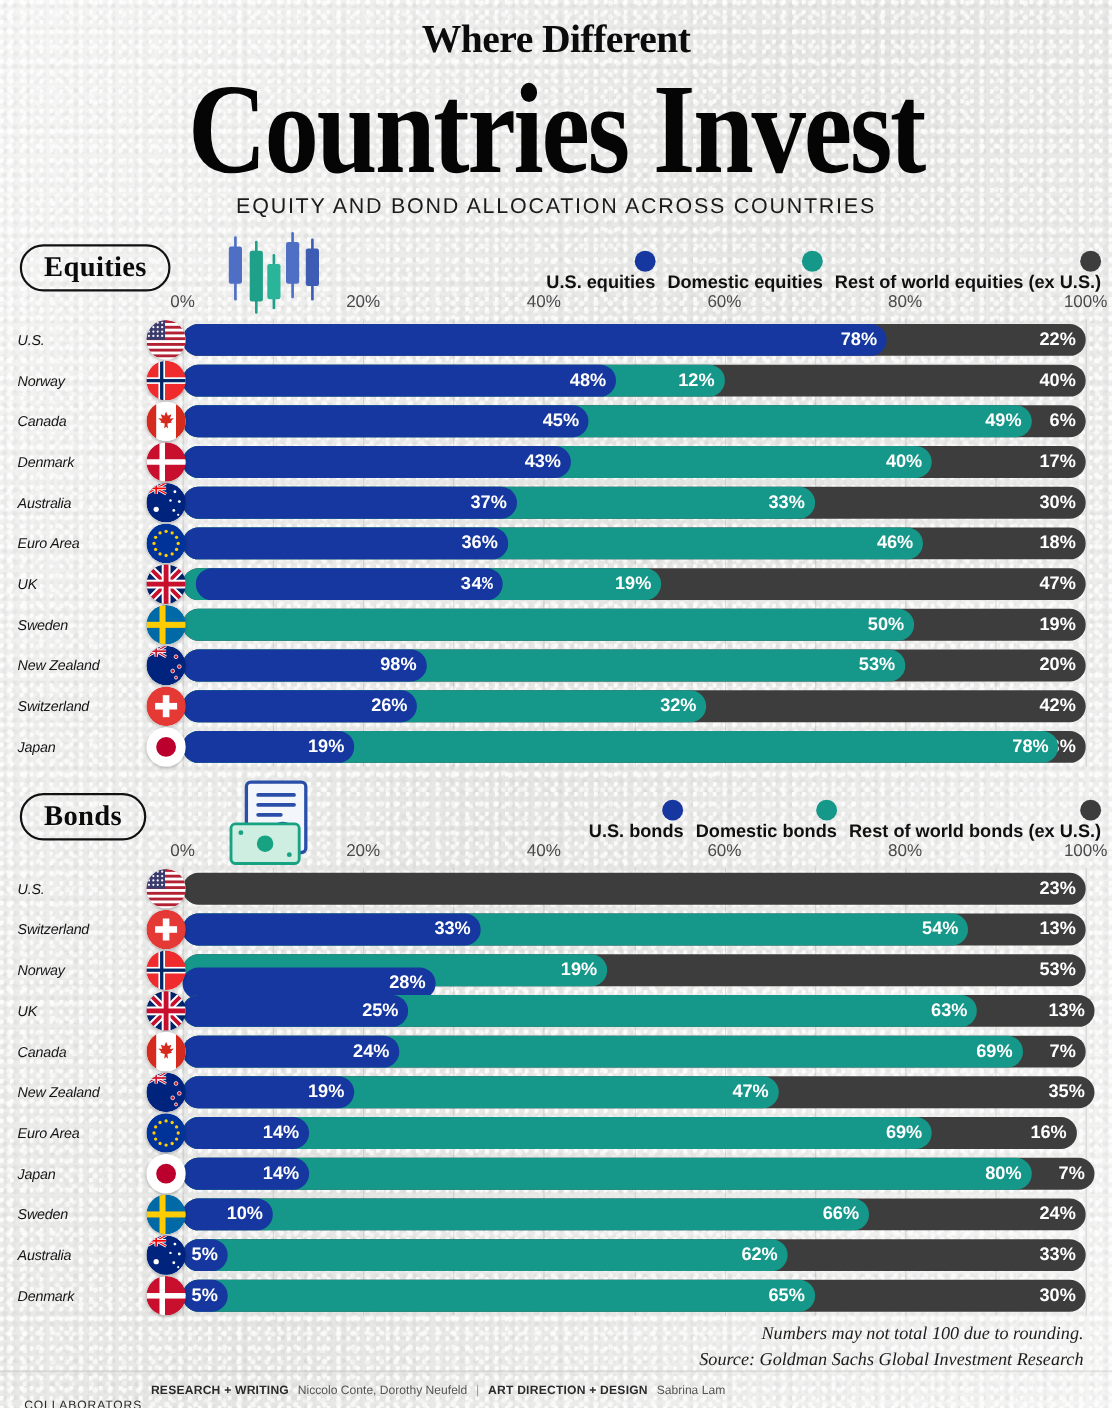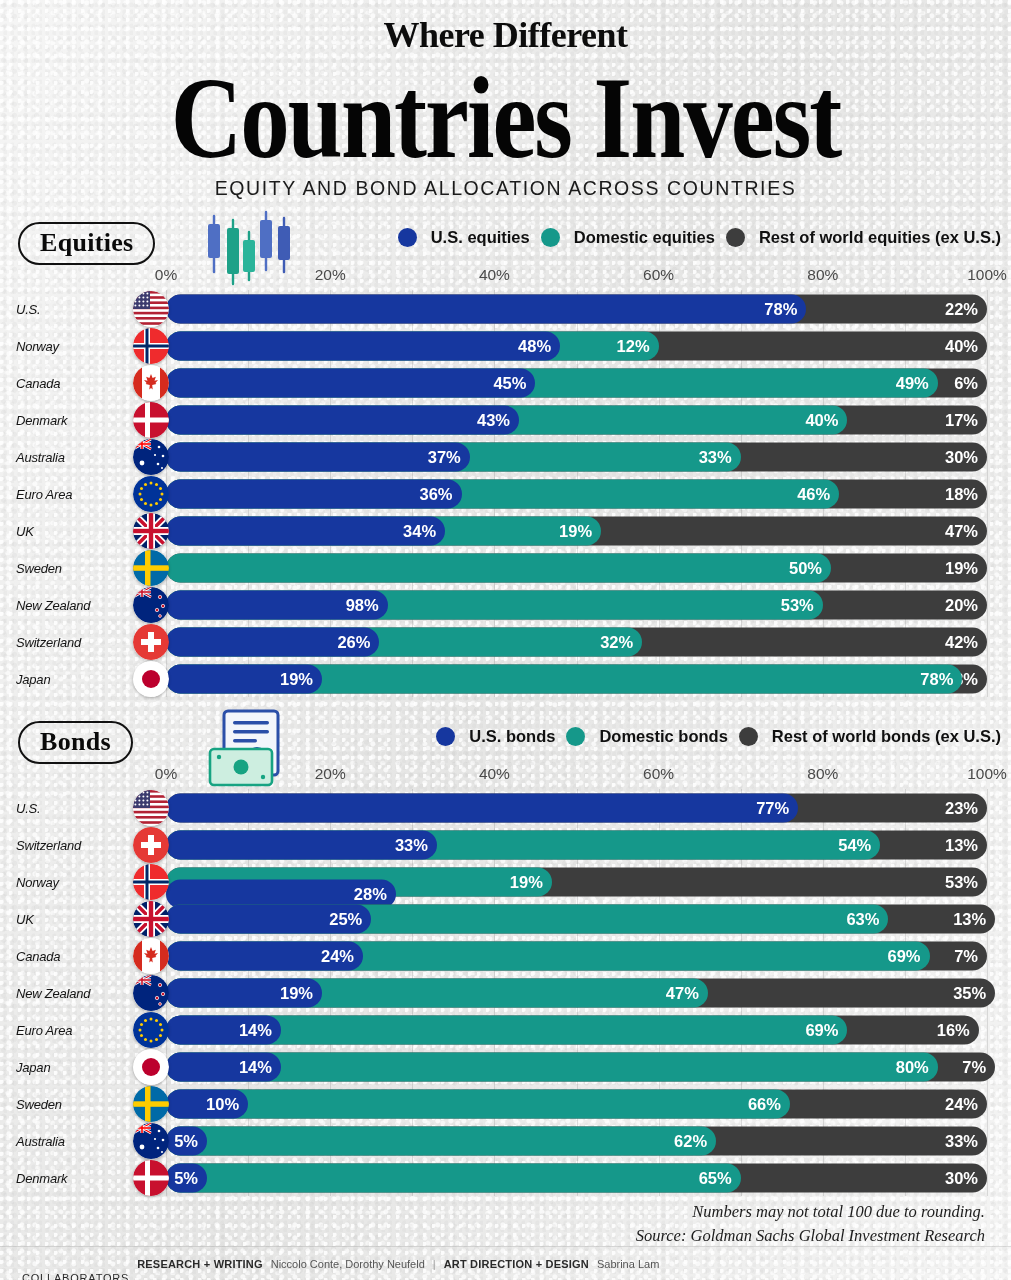--- a/index.html
+++ b/index.html
@@ -88,21 +88,21 @@
     right: 10px;
     top: 6px;
     display: flex;
     align-items: center;
     gap: 11px;
     font-size: 16.5px;
     font-weight: bold;
     color: #101010;
     white-space: nowrap;
   }
-  .legend-item { display: flex; align-items: flex-end; gap: 14px; }
+  .legend-item { display: flex; align-items: flex-end; gap: 1px; flex-direction: column; }
   .legend-dot {
     width: 19px; height: 19px; border-radius: 50%;
     display: inline-block; flex: none;
   }
 
   
   .deco { position: absolute; left: 200px; top: -12px; width: 100px; height: 70px; }
 
   
   .axis {
@@ -511,21 +511,21 @@
                 </g>
               </svg>
             </div>
             <div class="bar-track" style="left: 166px; width: 821px;">
               <div class="seg row_" style="left: 0px; width: 821px;">
                 <span>47%</span>
               </div>
               <div class="seg dom" style="left: 0px; width: 435.13px;">
                 <span>19%</span>
               </div>
-              <div class="seg us" style="left: 0px; width: 279.14px;">
+              <div class="seg us" style="left: 12px; width: 279.14px; font-family: Liberation Mono, monospace;">
                 <span>34%</span>
               </div>
             </div>
           </div>
           <div class="row">
             <div class="country-label">Sweden</div>
             <div class="flag">
               <svg viewBox="0 0 36 36">
                 <defs>
                   <clipPath id="cs">
@@ -730,23 +730,20 @@
                   <circle cx="6.4" cy="14.4" r="1" fill="#fff"></circle>
                   <circle cx="10.4" cy="14.4" r="1" fill="#fff"></circle>
                   <circle cx="14.4" cy="14.4" r="1" fill="#fff"></circle>
                 </g>
               </svg>
             </div>
             <div class="bar-track" style="left: 166px; width: 821px;">
               <div class="seg row_" style="left: 0px; width: 821px;">
                 <span>23%</span>
               </div>
-              <div class="seg us" style="left: 0px; width: 632.17px;">
-                <span>77%</span>
-              </div>
             </div>
           </div>
           <div class="row">
             <div class="country-label">Switzerland</div>
             <div class="flag">
               <svg viewBox="0 0 36 36">
                 <defs>
                   <clipPath id="ch">
                     <circle cx="18" cy="18" r="18"></circle>
                   </clipPath>

